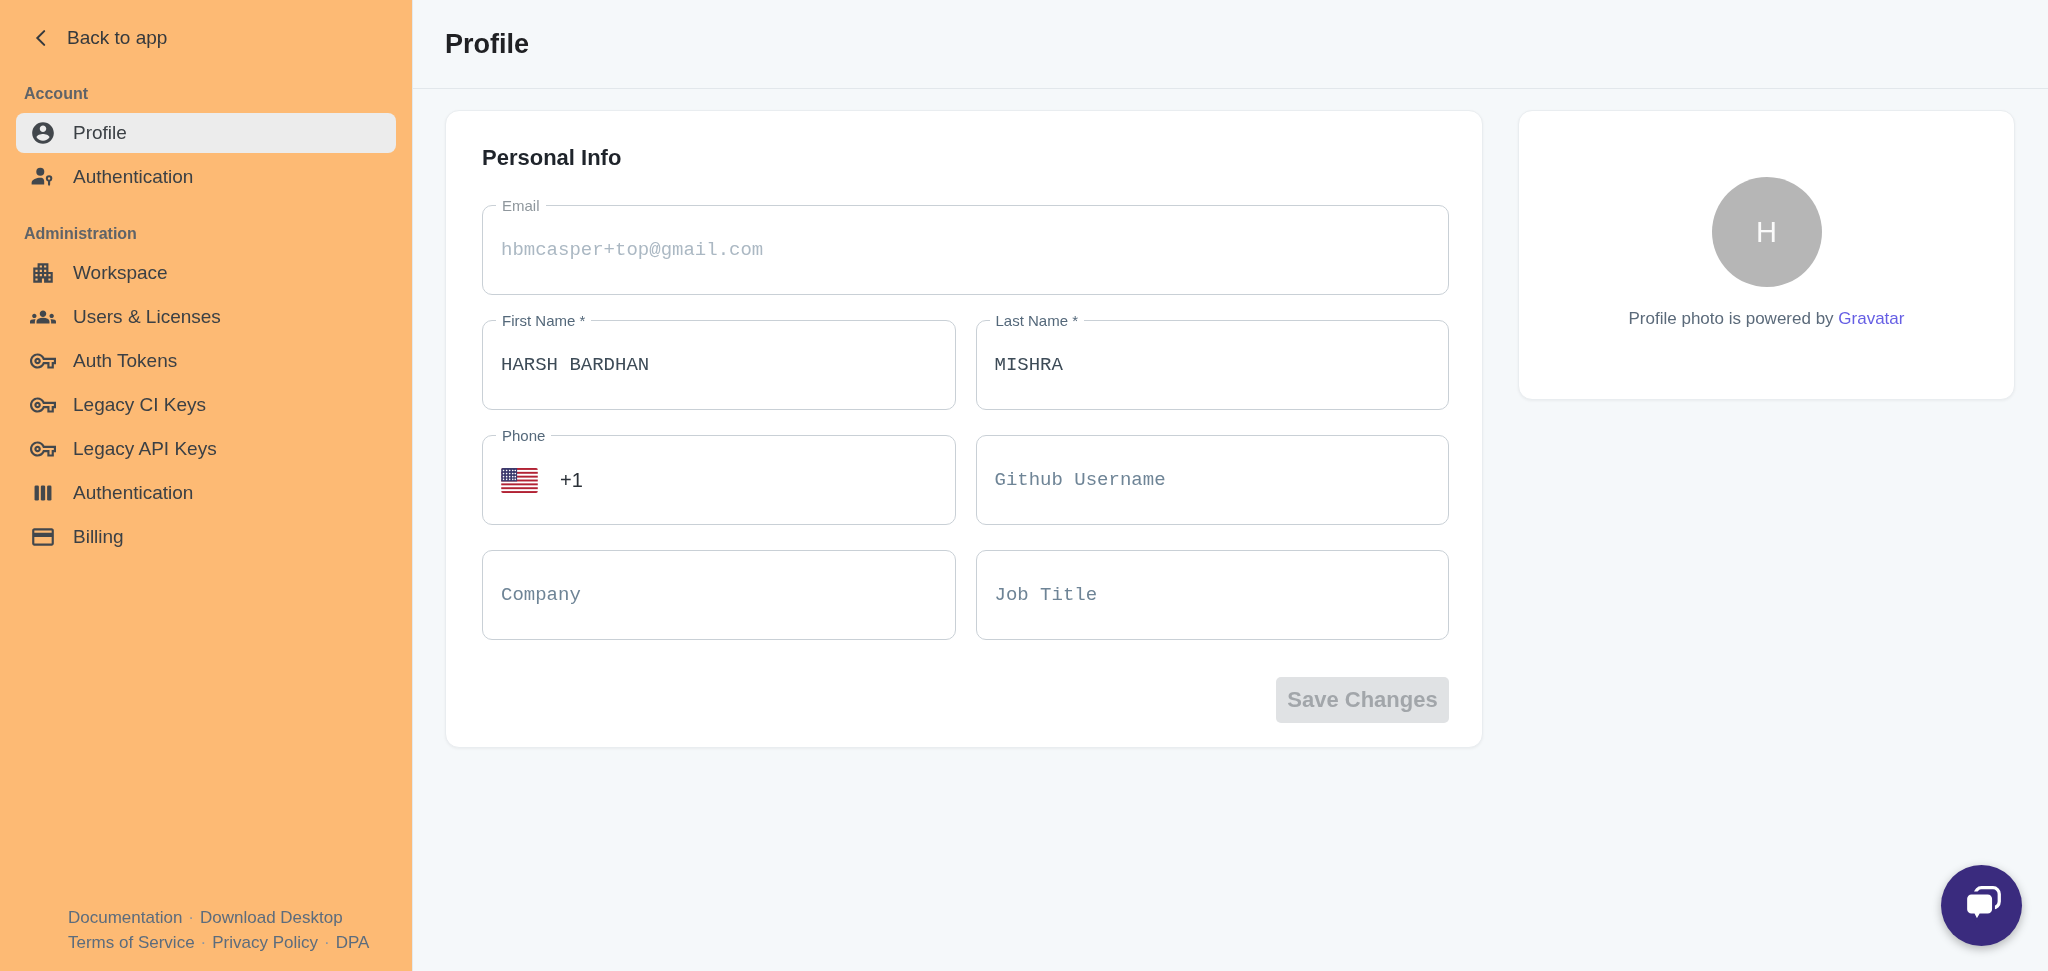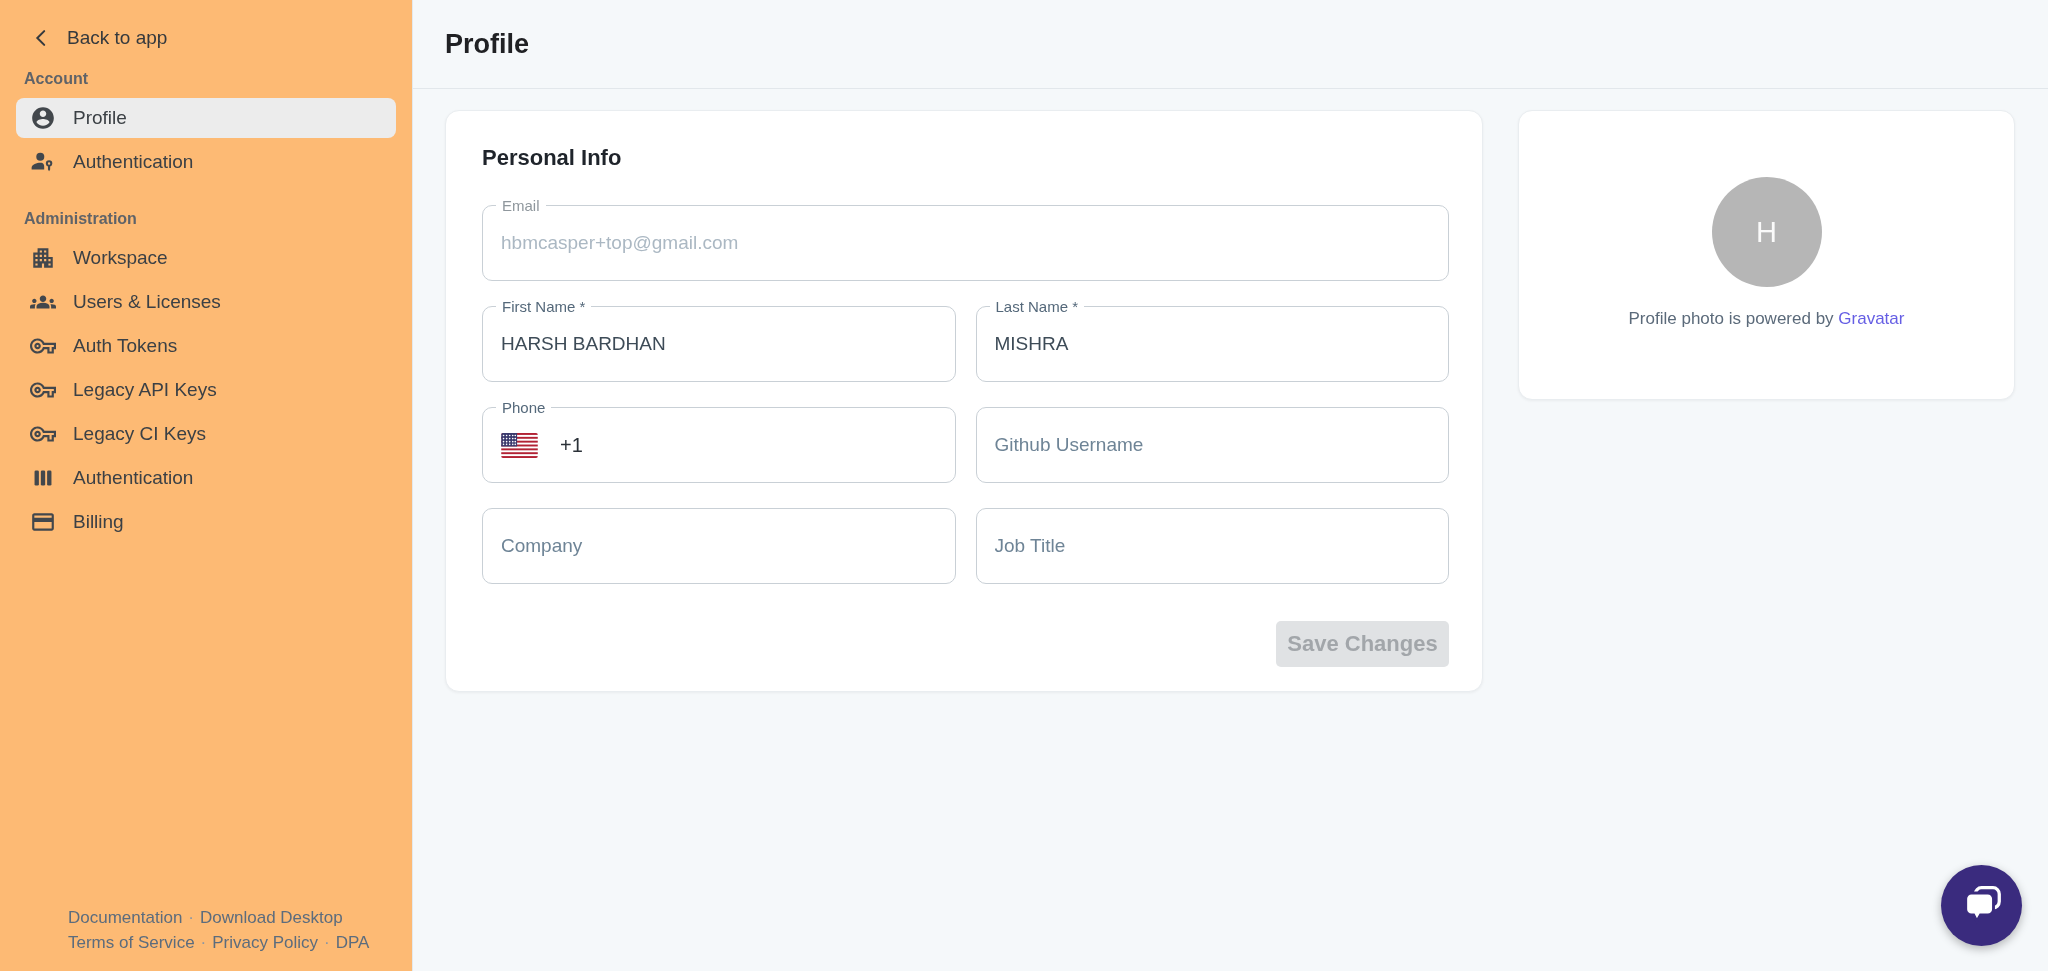--- a/index.html
+++ b/index.html
@@ -22,21 +22,21 @@
   .back-row {
     display:flex; align-items:center; gap:15px;
     padding:27px 0 0 30px;
     font-size:19px; color:#35393d; cursor:pointer;
   }
   .back-row svg { display:block; }
   .section-label {
     margin:26px 24px 8px 24px;
     font-size:16px; font-weight:700; color:#5f6368;
   }
-  .section-label.first { margin-top:21px; }
+  .section-label.first { margin-top:36px; }
   .nav-item {
     display:flex; align-items:center; gap:17px;
     height:40px; margin:2px 16px 2px 16px;
     padding-left:14px; border-radius:8px;
     font-size:19px; color:#3b4045; cursor:pointer;
   }
   .nav-item.selected { background:#ececec; }
   .nav-item .icon { width:26px; height:26px; display:flex; align-items:center; justify-content:center; }
   .nav-item svg { display:block; fill:#42474c; }
 
@@ -73,35 +73,35 @@
   .card-personal {
     width:1038px; min-width:1038px;
     padding:34px 33px 24px 36px;
   }
   .card-title { font-size:22px; font-weight:700; color:#1f242b; }
 
   .frow { display:flex; gap:20px; margin-top:25px; }
   .frow.first { margin-top:34px; }
 
   .mfield {
-    position:relative; flex:1; height:76px;
+    position:relative; flex:1; height:90px;
     border:1px solid #c9d0d6; border-radius:10px;
     background:#fff;
     display:flex; align-items:center;
     padding:0 18px;
   }
   .mlabel {
     position:absolute; top:-9px; left:13px;
     background:#ffffff; padding:0 6px;
     font-size:15px; color:#54687a; line-height:17px;
   }
   .mlabel.dim { color:#8f979d; }
   .mfield input {
     width:100%; border:none; outline:none; background:transparent;
-    font-family:Liberation Sans, sans-serif;
+    font-family:Liberation Mono, monospace;
     font-size:19px; color:#3d4b57;
   }
   .mfield input::placeholder { color:#6e8496; opacity:1; }
   .mfield.disabled input { color:#abb8c3; }
 
   .flag { width:37px; height:25px; border-radius:2px; margin-right:22px; flex:none; }
   .dial-code { font-size:20px; color:#2b3138; margin-right:10px; }
 
   .save-row { display:flex; justify-content:flex-end; margin-top:37px; }
   .save-btn {
@@ -200,30 +200,30 @@
     </span>
     <span>Auth Tokens</span>
   </div>
 
   <div class="nav-item">
     <span class="icon">
       <svg width="26" height="26" viewBox="0 0 24 24">
           <path d="M22 19h-6v-4h-2.68c-1.14 2.42-3.6 4-6.32 4-3.86 0-7-3.14-7-7s3.14-7 7-7c2.72 0 5.17 1.58 6.32 4H24v6h-2v4zm-4-2h2v-4h2v-2H11.94l-.23-.67C11.01 8.34 9.11 7 7 7c-2.76 0-5 2.24-5 5s2.24 5 5 5c2.11 0 4.01-1.34 4.71-3.33l.23-.67H18v4zM7 15c-1.65 0-3-1.35-3-3s1.35-3 3-3 3 1.35 3 3-1.35 3-3 3zm0-4c-.55 0-1 .45-1 1s.45 1 1 1 1-.45 1-1-.45-1-1-1z"></path>
         </svg>
     </span>
+    <span>Legacy CI Keys</span>
+  </div>
+
+  <div class="nav-item">
+    <span class="icon">
+      <svg width="26" height="26" viewBox="0 0 24 24">
+          <path d="M22 19h-6v-4h-2.68c-1.14 2.42-3.6 4-6.32 4-3.86 0-7-3.14-7-7s3.14-7 7-7c2.72 0 5.17 1.58 6.32 4H24v6h-2v4zm-4-2h2v-4h2v-2H11.94l-.23-.67C11.01 8.34 9.11 7 7 7c-2.76 0-5 2.24-5 5s2.24 5 5 5c2.11 0 4.01-1.34 4.71-3.33l.23-.67H18v4zM7 15c-1.65 0-3-1.35-3-3s1.35-3 3-3 3 1.35 3 3-1.35 3-3 3zm0-4c-.55 0-1 .45-1 1s.45 1 1 1 1-.45 1-1-.45-1-1-1z"></path>
+        </svg>
+    </span>
     <span>Legacy API Keys</span>
-  </div>
-
-  <div class="nav-item">
-    <span class="icon">
-      <svg width="26" height="26" viewBox="0 0 24 24">
-          <path d="M22 19h-6v-4h-2.68c-1.14 2.42-3.6 4-6.32 4-3.86 0-7-3.14-7-7s3.14-7 7-7c2.72 0 5.17 1.58 6.32 4H24v6h-2v4zm-4-2h2v-4h2v-2H11.94l-.23-.67C11.01 8.34 9.11 7 7 7c-2.76 0-5 2.24-5 5s2.24 5 5 5c2.11 0 4.01-1.34 4.71-3.33l.23-.67H18v4zM7 15c-1.65 0-3-1.35-3-3s1.35-3 3-3 3 1.35 3 3-1.35 3-3 3zm0-4c-.55 0-1 .45-1 1s.45 1 1 1 1-.45 1-1-.45-1-1-1z"></path>
-        </svg>
-    </span>
-    <span>Legacy CI Keys</span>
   </div>
 
   <div class="nav-item">
     <span class="icon">
       <svg width="26" height="26" viewBox="0 0 24 24">
           <rect x="4.2" y="5" width="4" height="14" rx="1.2"></rect>
           <rect x="10" y="5" width="4" height="14" rx="1.2"></rect>
           <rect x="15.8" y="5" width="4" height="14" rx="1.2"></rect>
         </svg>
     </span>

